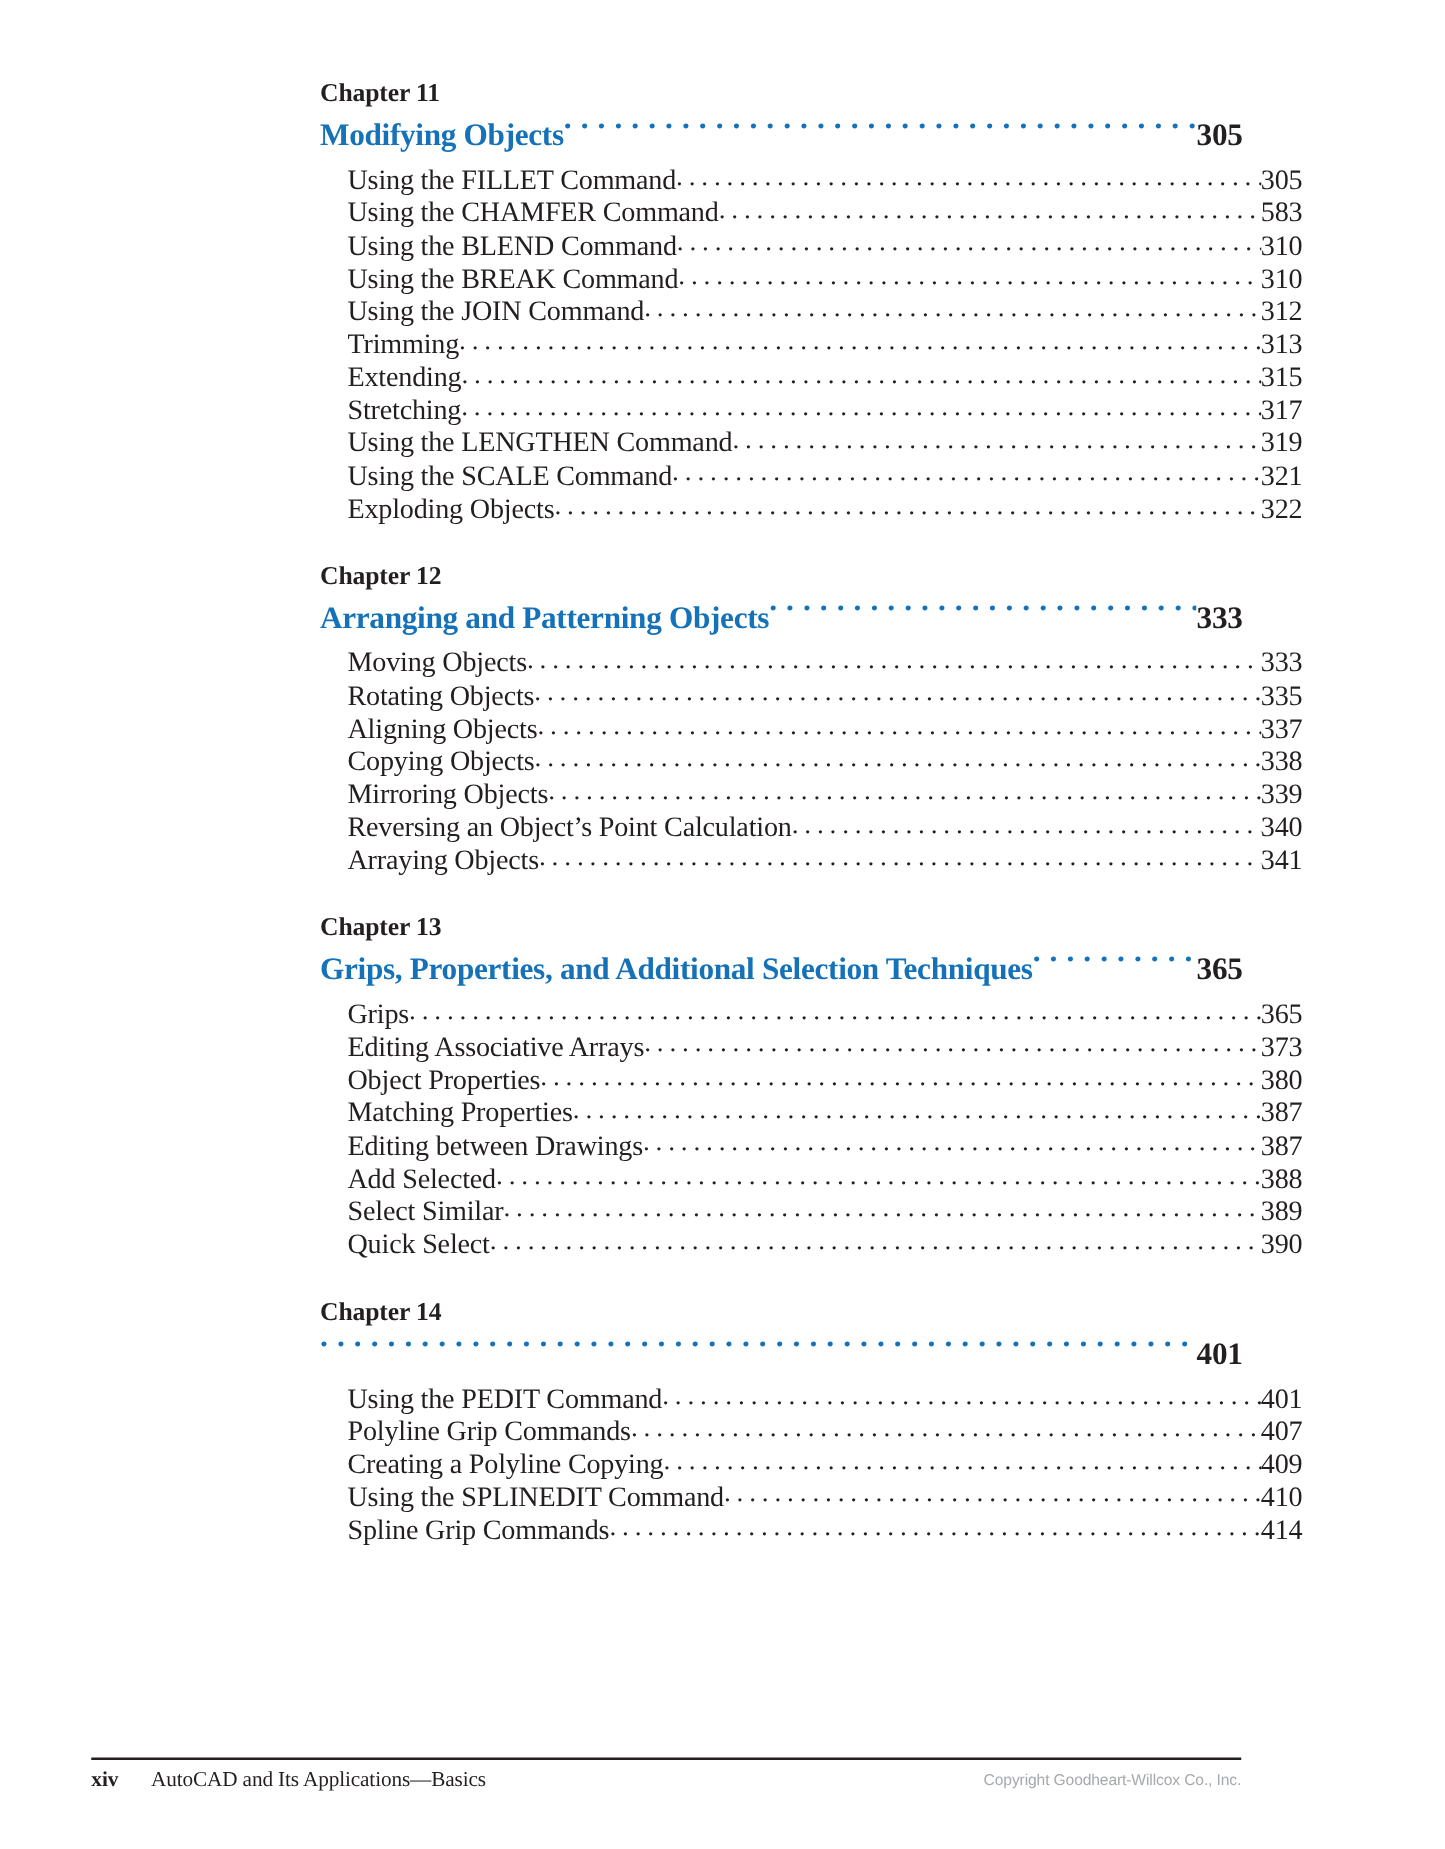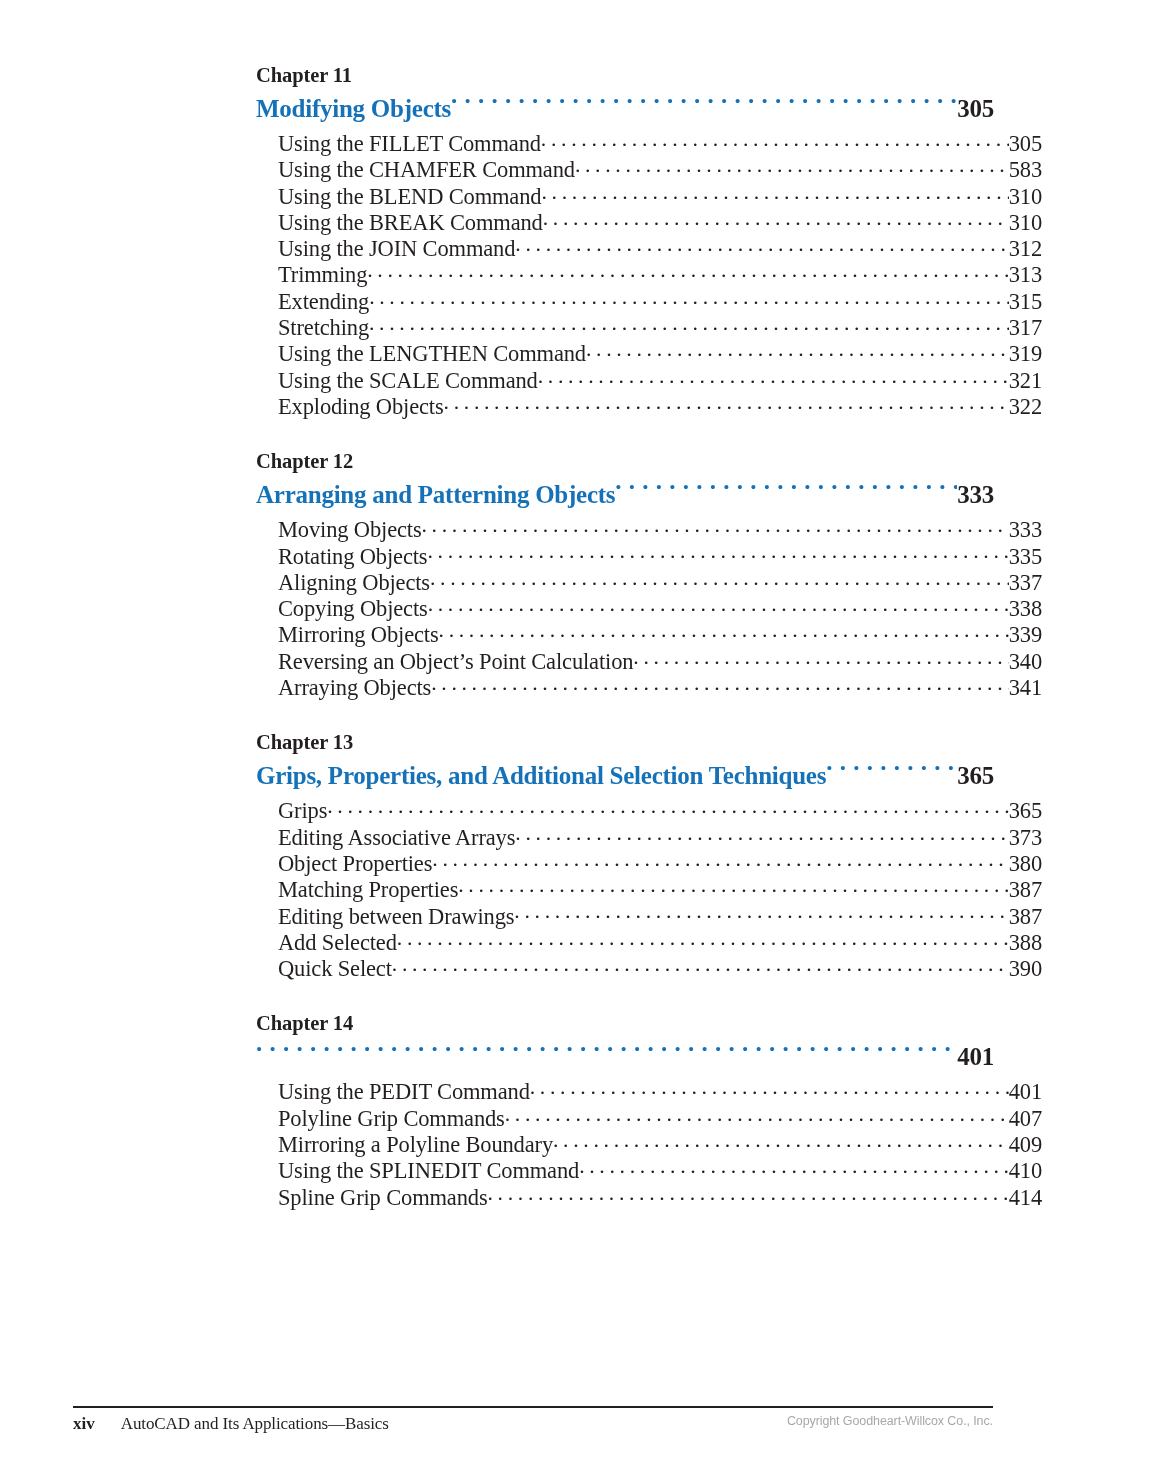--- a/index.html
+++ b/index.html
@@ -89,21 +89,21 @@
     white-space: nowrap;
   }
 
   
   .entries {
     margin-top: 3px;
     padding-left: 22px;
   }
   .entry-row {
     display: flex;
-    align-items: flex-start;
+    align-items: center;
     width: 764px;
     font-size: 22.5px;
     line-height: 26.3px;
     color: #231f20;
     letter-spacing: -0.15px;
   }
   .entry-text {
     flex: 0 0 auto;
     white-space: nowrap;
   }
@@ -135,21 +135,21 @@
     top: 1406px;
     width: 920px;
   }
   .footer-rule {
     border-top: 2px solid #231f20;
     width: 100%;
     height: 0;
   }
   .footer-row {
     display: flex;
-    align-items: flex-start;
+    align-items: center;
     margin-top: 6px;
     width: 100%;
   }
   .footer-folio {
     font-weight: bold;
     font-size: 17px;
     color: #231f20;
     margin-right: 26px;
   }
   .footer-book {
@@ -314,20 +314,25 @@
             <span class="entry-text">Editing between Drawings</span>
             <span class="entry-leader"></span>
             <span class="entry-page">387</span>
           </div>
           <div class="entry-row">
             <span class="entry-text">Add Selected</span>
             <span class="entry-leader"></span>
             <span class="entry-page">388</span>
           </div>
           <div class="entry-row">
+            <span class="entry-text">Select Similar</span>
+            <span class="entry-leader"></span>
+            <span class="entry-page">389</span>
+          </div>
+          <div class="entry-row">
             <span class="entry-text">Quick Select</span>
             <span class="entry-leader"></span>
             <span class="entry-page">390</span>
           </div>
         </div>
       </div>
       <div class="chapter-block">
         <div class="chapter-label">Chapter 14</div>
         <div class="chapter-title-row">
           <span class="chapter-leader"></span>
@@ -338,21 +343,21 @@
             <span class="entry-text">Using the PEDIT Command</span>
             <span class="entry-leader"></span>
             <span class="entry-page">401</span>
           </div>
           <div class="entry-row">
             <span class="entry-text">Polyline Grip Commands</span>
             <span class="entry-leader"></span>
             <span class="entry-page">407</span>
           </div>
           <div class="entry-row">
-            <span class="entry-text">Mirroring a Polyline Boundary</span>
+            <span class="entry-text">Creating a Polyline Copying</span>
             <span class="entry-leader"></span>
             <span class="entry-page">409</span>
           </div>
           <div class="entry-row">
             <span class="entry-text">Using the SPLINEDIT Command</span>
             <span class="entry-leader"></span>
             <span class="entry-page">410</span>
           </div>
           <div class="entry-row">
             <span class="entry-text">Spline Grip Commands</span>

